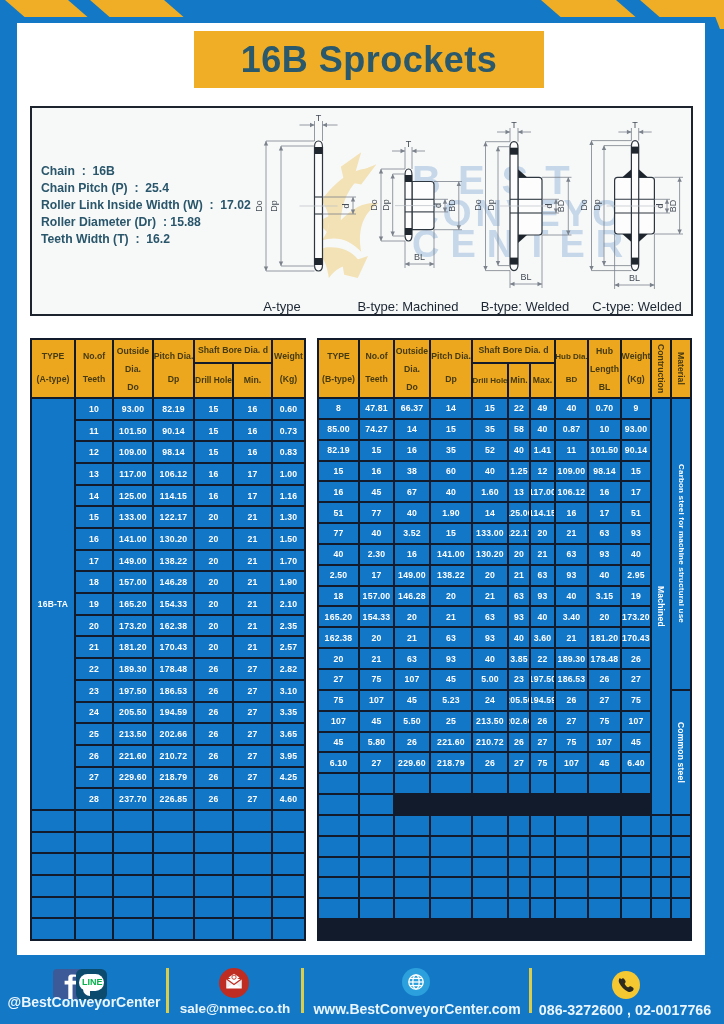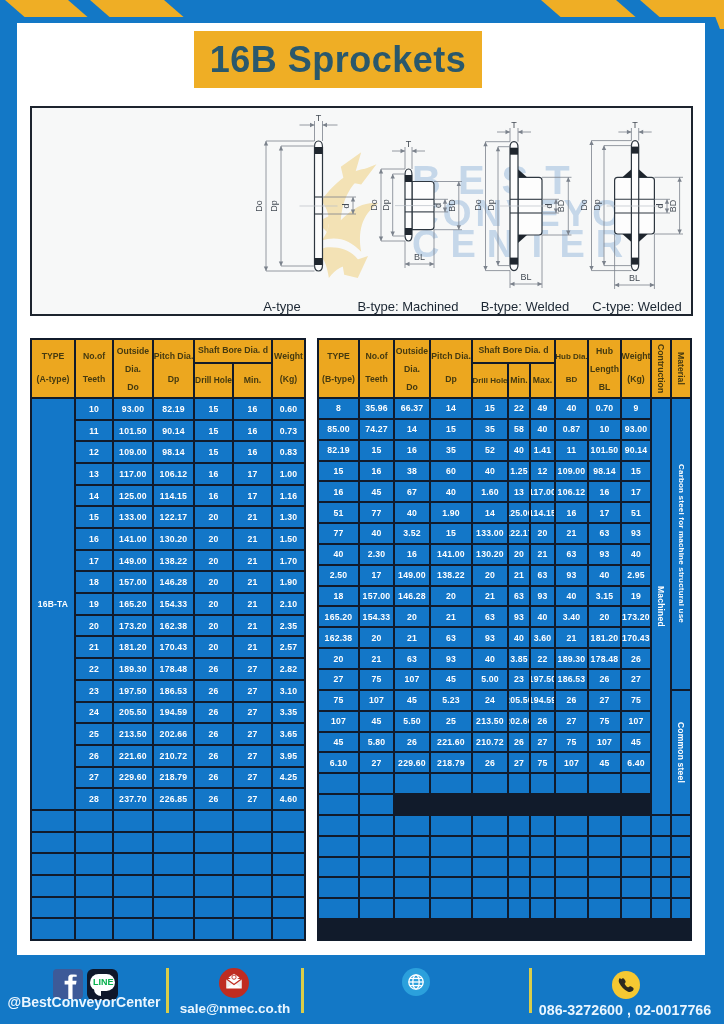--- a/index.html
+++ b/index.html
@@ -5,21 +5,21 @@
 body{width:724px;height:1024px;position:relative;background:#fff;overflow:hidden;
      font-family:"Liberation Sans",sans-serif;}
 .abs{position:absolute;}
 
 #topband{left:0;top:0;width:724px;height:23px;background:#1378c6;overflow:hidden;}
 #leftband{left:0;top:23px;width:17px;height:932px;background:#1378c6;}
 #rightband{left:705px;top:23px;width:19px;height:932px;background:#1378c6;}
 #footer{left:0;top:955px;width:724px;height:69px;background:#1378c6;}
 .stripe{position:absolute;top:0;height:17px;background:#efae25;transform:skewX(49deg);transform-origin:0 0;}
 
-#banner{left:194px;top:31px;width:288px;height:57px;background:#efae25;
+#banner{left:194px;top:31px;width:350px;height:57px;background:#efae25;
         display:flex;align-items:center;justify-content:center;}
 #banner span{font-size:36px;font-weight:bold;color:#2a586c;letter-spacing:0.5px;}
 
 #box{left:30px;top:106px;width:663px;height:210px;background:#f7f8f8;
      border:2px solid #1d242e;box-sizing:border-box;overflow:hidden;}
 #spec{position:absolute;left:9px;top:55px;color:#29566b;font-size:12.2px;
       font-weight:bold;line-height:17px;white-space:nowrap;}
 
 .tbl{display:grid;background:#111b2b;border:2px solid #111b2b;gap:2px;}
 .tbl div{display:flex;align-items:center;justify-content:center;overflow:hidden;}
@@ -246,20 +246,25 @@
 <text transform="translate(643.6 98) rotate(-90)" text-anchor="middle" class="dl">BD</text>
 <text x="602.5" y="173" text-anchor="middle" class="dl">BL</text>
 
   <g fill="#1c2733" font-family="'Liberation Sans',sans-serif" font-size="13px" text-anchor="middle">
     <text x="250" y="203">A-type</text>
     <text x="376" y="203">B-type: Machined</text>
     <text x="493" y="203">B-type: Welded</text>
     <text x="605" y="203">C-type: Welded</text>
   </g>
   </svg>
+  <div id="spec">Chain&nbsp;&nbsp;:&nbsp;&nbsp;16B<br>
+Chain Pitch (P)&nbsp;&nbsp;:&nbsp;&nbsp;25.4<br>
+Roller Link Inside Width (W)&nbsp;&nbsp;:&nbsp;&nbsp;17.02<br>
+Roller Diameter (Dr)&nbsp;&nbsp;:&nbsp;15.88<br>
+Teeth Width (T)&nbsp;&nbsp;:&nbsp;&nbsp;16.2</div>
 </div>
 
 <div class="tbl abs" style="left:30px;top:338px;width:276px;height:603px;box-sizing:border-box;grid-template-columns:42px 36px 38px 39px 37px 37px 31px;grid-template-rows:22px 33px repeat(25,1fr);">
 <div class="hc" style="grid-row:1/3">TYPE<br><br>(A-type)</div>
 <div class="hc" style="grid-row:1/3">No.of<br><br>Teeth</div>
 <div class="hc h3" style="grid-row:1/3">Outside<br>Dia.<br>Do</div>
 <div class="hc nw" style="grid-row:1/3">Pitch Dia.<br><br>Dp</div>
 <div class="hc nw" style="grid-column:5/7">Shaft Bore Dia. d</div>
 <div class="hc" style="grid-row:1/3">Weight<br><br>(Kg)</div>
 <div class="hc nw" style="grid-row:2;grid-column:5;font-size:8.4px;">Drill Hole</div>
@@ -433,21 +438,21 @@
 <div class="hc" style="grid-row:1/3">Weight<br><br>(Kg)</div>
 <div class="hc vt" style="grid-row:1/3">Contruction</div>
 <div class="hc vt" style="grid-row:1/3">Material</div>
 <div class="hc nw" style="grid-row:2;grid-column:5;font-size:8px;">Drill Hole</div>
 <div class="hc" style="grid-row:2;grid-column:6">Min.</div>
 <div class="hc" style="grid-row:2;grid-column:7">Max.</div>
 <div class="dc vt" style="grid-row:3/23;grid-column:11;font-size:8.5px;">Machined</div>
 <div class="dc vt" style="grid-row:3/17;grid-column:12;font-size:8px;">Carbon steel for machine structural use</div>
 <div class="dc vt" style="grid-row:17/23;grid-column:12;font-size:8.5px;">Common steel</div>
 <div class="dc">8</div>
-    <div class="dc">35.96</div>
+    <div class="dc">47.81</div>
     <div class="dc">66.37</div>
     <div class="dc">14</div>
     <div class="dc">15</div>
     <div class="dc">22</div>
     <div class="dc">49</div>
     <div class="dc">40</div>
     <div class="dc">0.70</div>
 <div class="dc">9</div>
     <div class="dc">85.00</div>
     <div class="dc">74.27</div>
@@ -694,21 +699,21 @@
 </div>
 
 <div id="footer" class="abs">
 
   <div class="abs" style="left:53px;top:14px;width:30px;height:30px;background:#3d5a98;border-radius:4px;overflow:hidden;">
     <svg width="30" height="30" viewBox="0 0 30 30">
         <path d="M 19.8 7.5 L 17.3 7.5 C 15.4 7.5 14.6 8.6 14.6 10.3 L 14.6 12.9 L 11.4 12.9 L 11.4 16.2 L 14.6 16.2 L 14.6 30 L 18.3 30 L 18.3 16.2 L 21.3 16.2 L 21.8 12.9 L 18.3 12.9 L 18.3 10.8 C 18.3 10 18.6 9.6 19.5 9.6 L 21.9 9.6 L 21.9 7.7 Z" fill="#fff" transform="translate(-1.5,-3.2) scale(1.15)"></path>
       </svg>
   </div>
 
-  <div class="abs" style="left:87px;top:14px;width:31px;height:31px;background:#0f172a;border-radius:6px;">
+  <div class="abs" style="left:76px;top:14px;width:31px;height:31px;background:#0c4a6e;border-radius:6px;">
     <div style="position:absolute;left:3px;top:5px;width:25px;height:17px;background:#fff;border-radius:9px;"></div>
     <div style="position:absolute;left:7px;top:20px;width:7px;height:7px;background:#fff;border-radius:0 0 0 7px;"></div>
     <span style="position:absolute;left:6px;top:8px;color:#06b14c;font-size:9px;font-weight:bold;">LINE</span>
   </div>
   <div class="ftxt" style="left:84px;top:39px;font-size:14px;">@BestConveyorCenter</div>
   <div class="fdiv" style="left:166px;"></div>
 
   <div class="fic" style="left:219px;top:13px;width:30px;height:30px;background:#bf2c21;">
     <svg width="30" height="30" viewBox="0 0 30 30">
         <g>
@@ -728,20 +733,21 @@
     <svg width="28" height="28" viewBox="0 0 28 28">
       <g stroke="#fff" stroke-width="1.3" fill="none">
         <circle cx="14" cy="14" r="7.2"></circle>
         <ellipse cx="14" cy="14" rx="3.2" ry="7.2"></ellipse>
         <line x1="6.8" y1="14" x2="21.2" y2="14"></line>
         <line x1="7.8" y1="10.4" x2="20.2" y2="10.4"></line>
         <line x1="7.8" y1="17.6" x2="20.2" y2="17.6"></line>
       </g>
     </svg>
   </div>
+  <div class="ftxt" style="left:417px;top:46px;font-size:14px;">www.BestConveyorCenter.com</div>
   <div class="fdiv" style="left:529px;"></div>
 
   <div class="fic" style="left:612px;top:16px;width:28px;height:28px;background:#f5c832;">
     <svg width="28" height="28" viewBox="0 0 28 28">
       <path d="M9.2 8.2 c1.2 -1.2 2.6 -1 3.2 0 l1 1.6 c0.5 0.9 0.2 1.8 -0.5 2.5 c-0.4 0.4 -0.4 1 1.2 2.6 c1.6 1.6 2.2 1.6 2.6 1.2 c0.7 -0.7 1.6 -1 2.5 -0.5 l1.6 1 c1 0.6 1.2 2 0 3.2 c-1.3 1.3 -3.4 1.5 -5.2 0.6 c-1.6 -0.8 -3.3 -2 -4.8 -3.5 c-1.5 -1.5 -2.7 -3.2 -3.5 -4.8 c-0.9 -1.8 -0.7 -3.9 0.6 -5.2 z" fill="#2e2a20"></path>
     </svg>
   </div>
   <div class="ftxt" style="left:625px;top:47px;font-size:14.3px;">086-3272600 , 02-0017766</div>
 </div>
 

